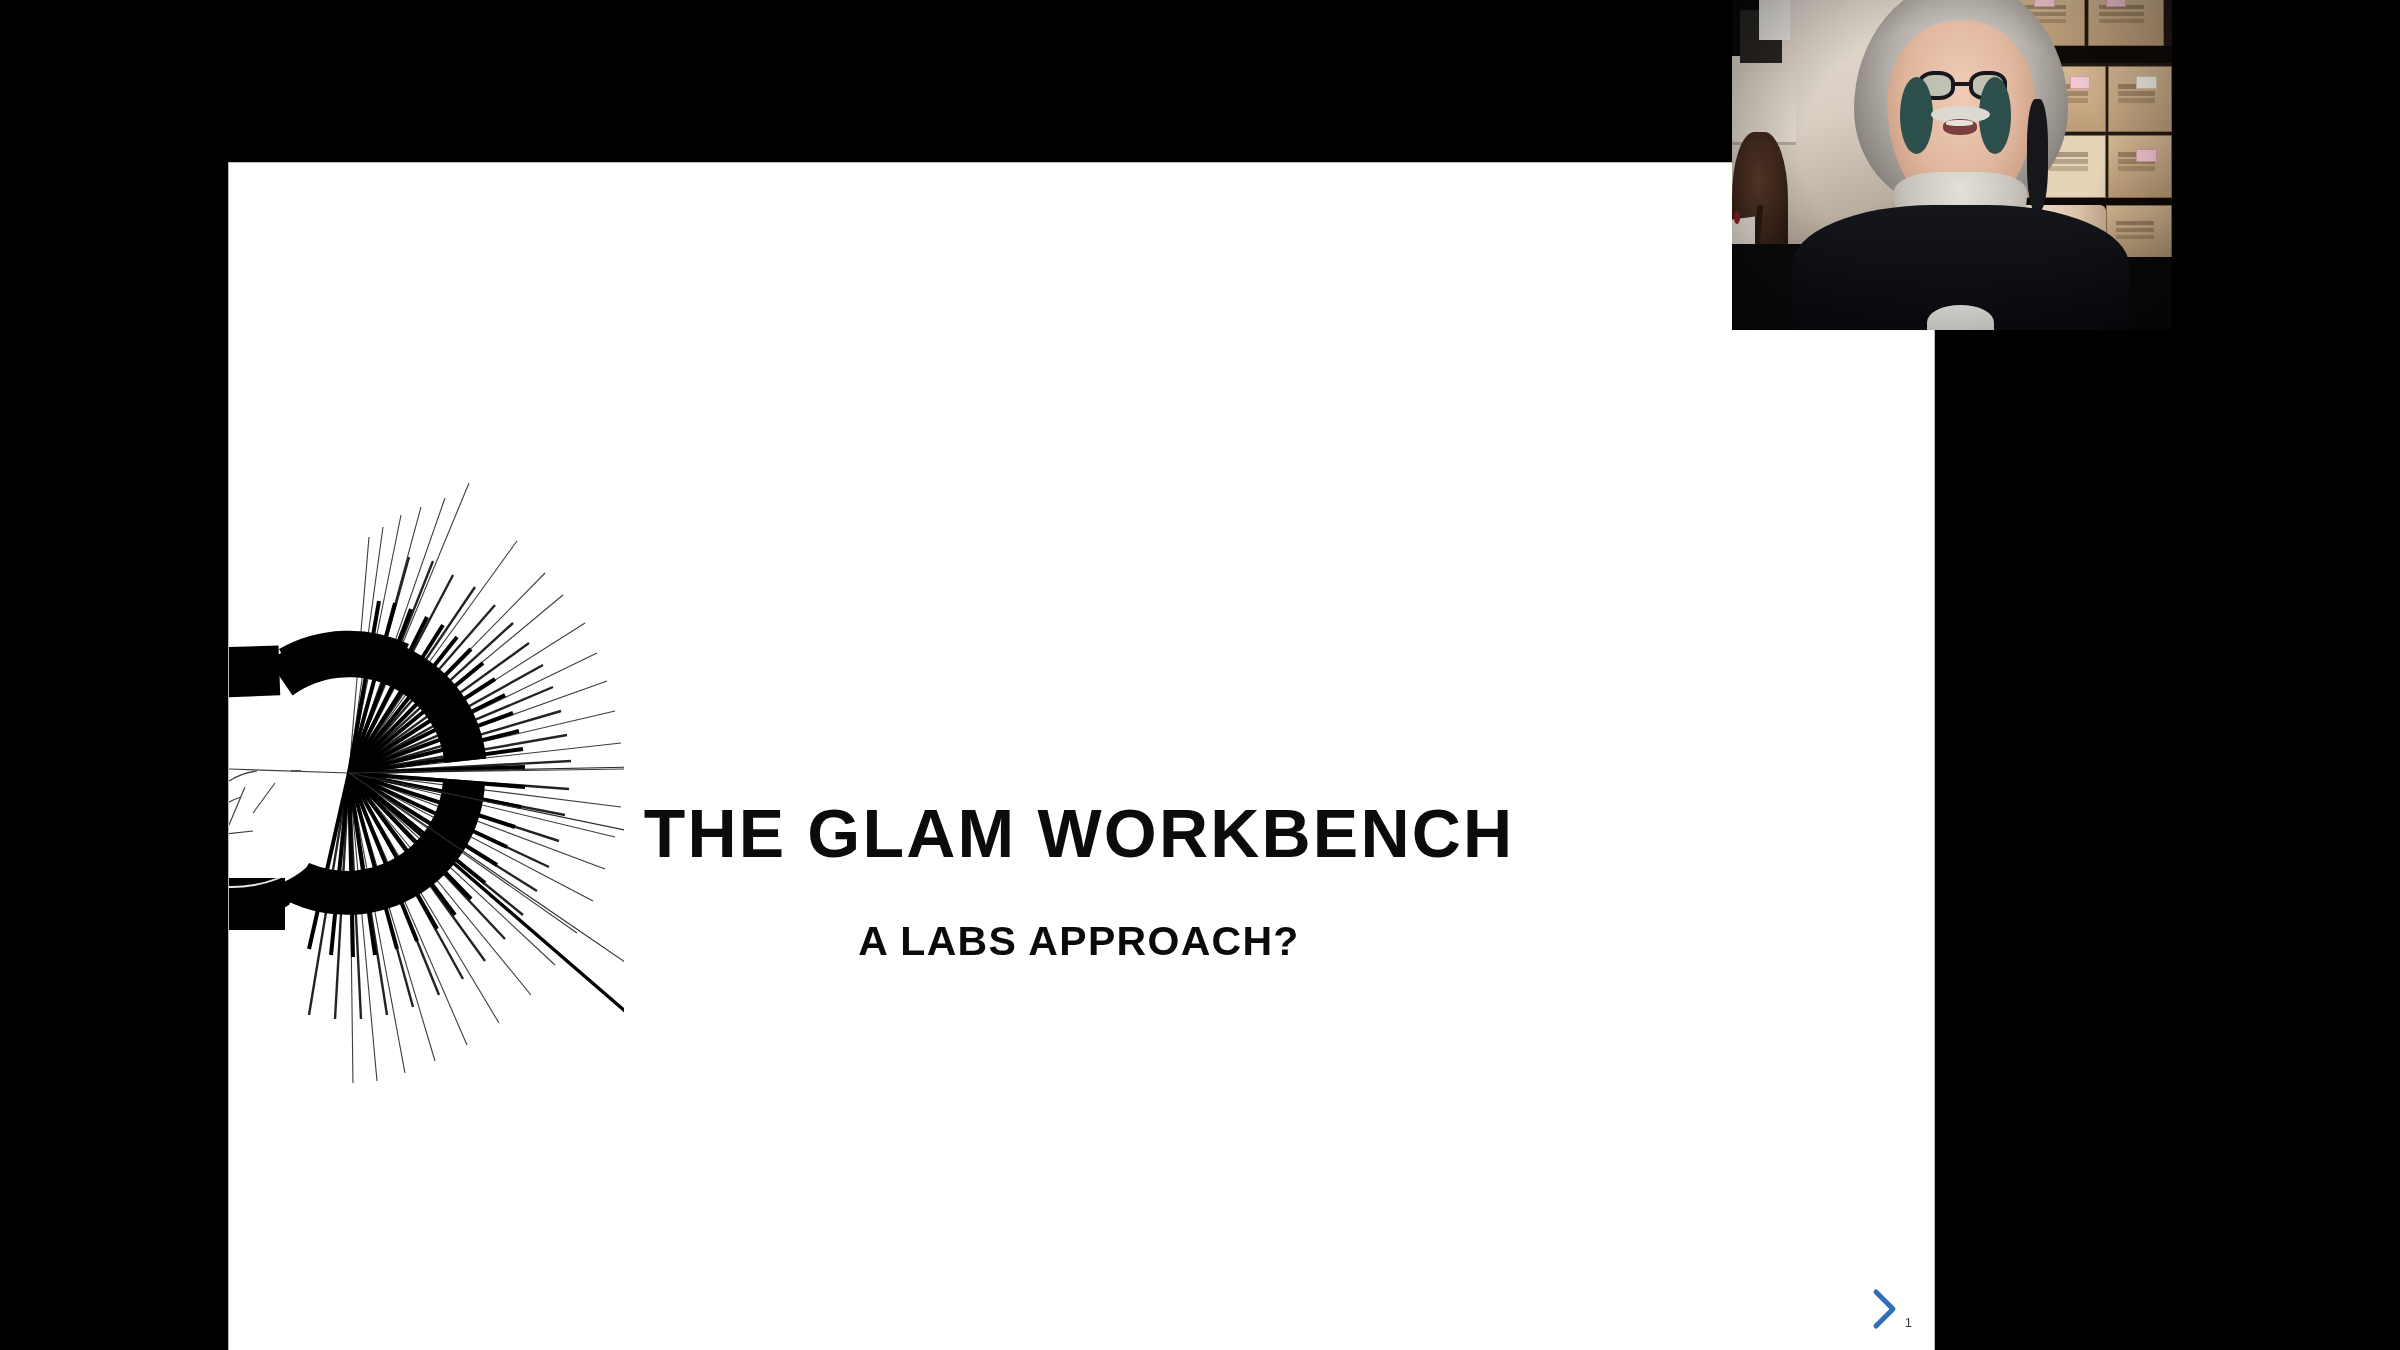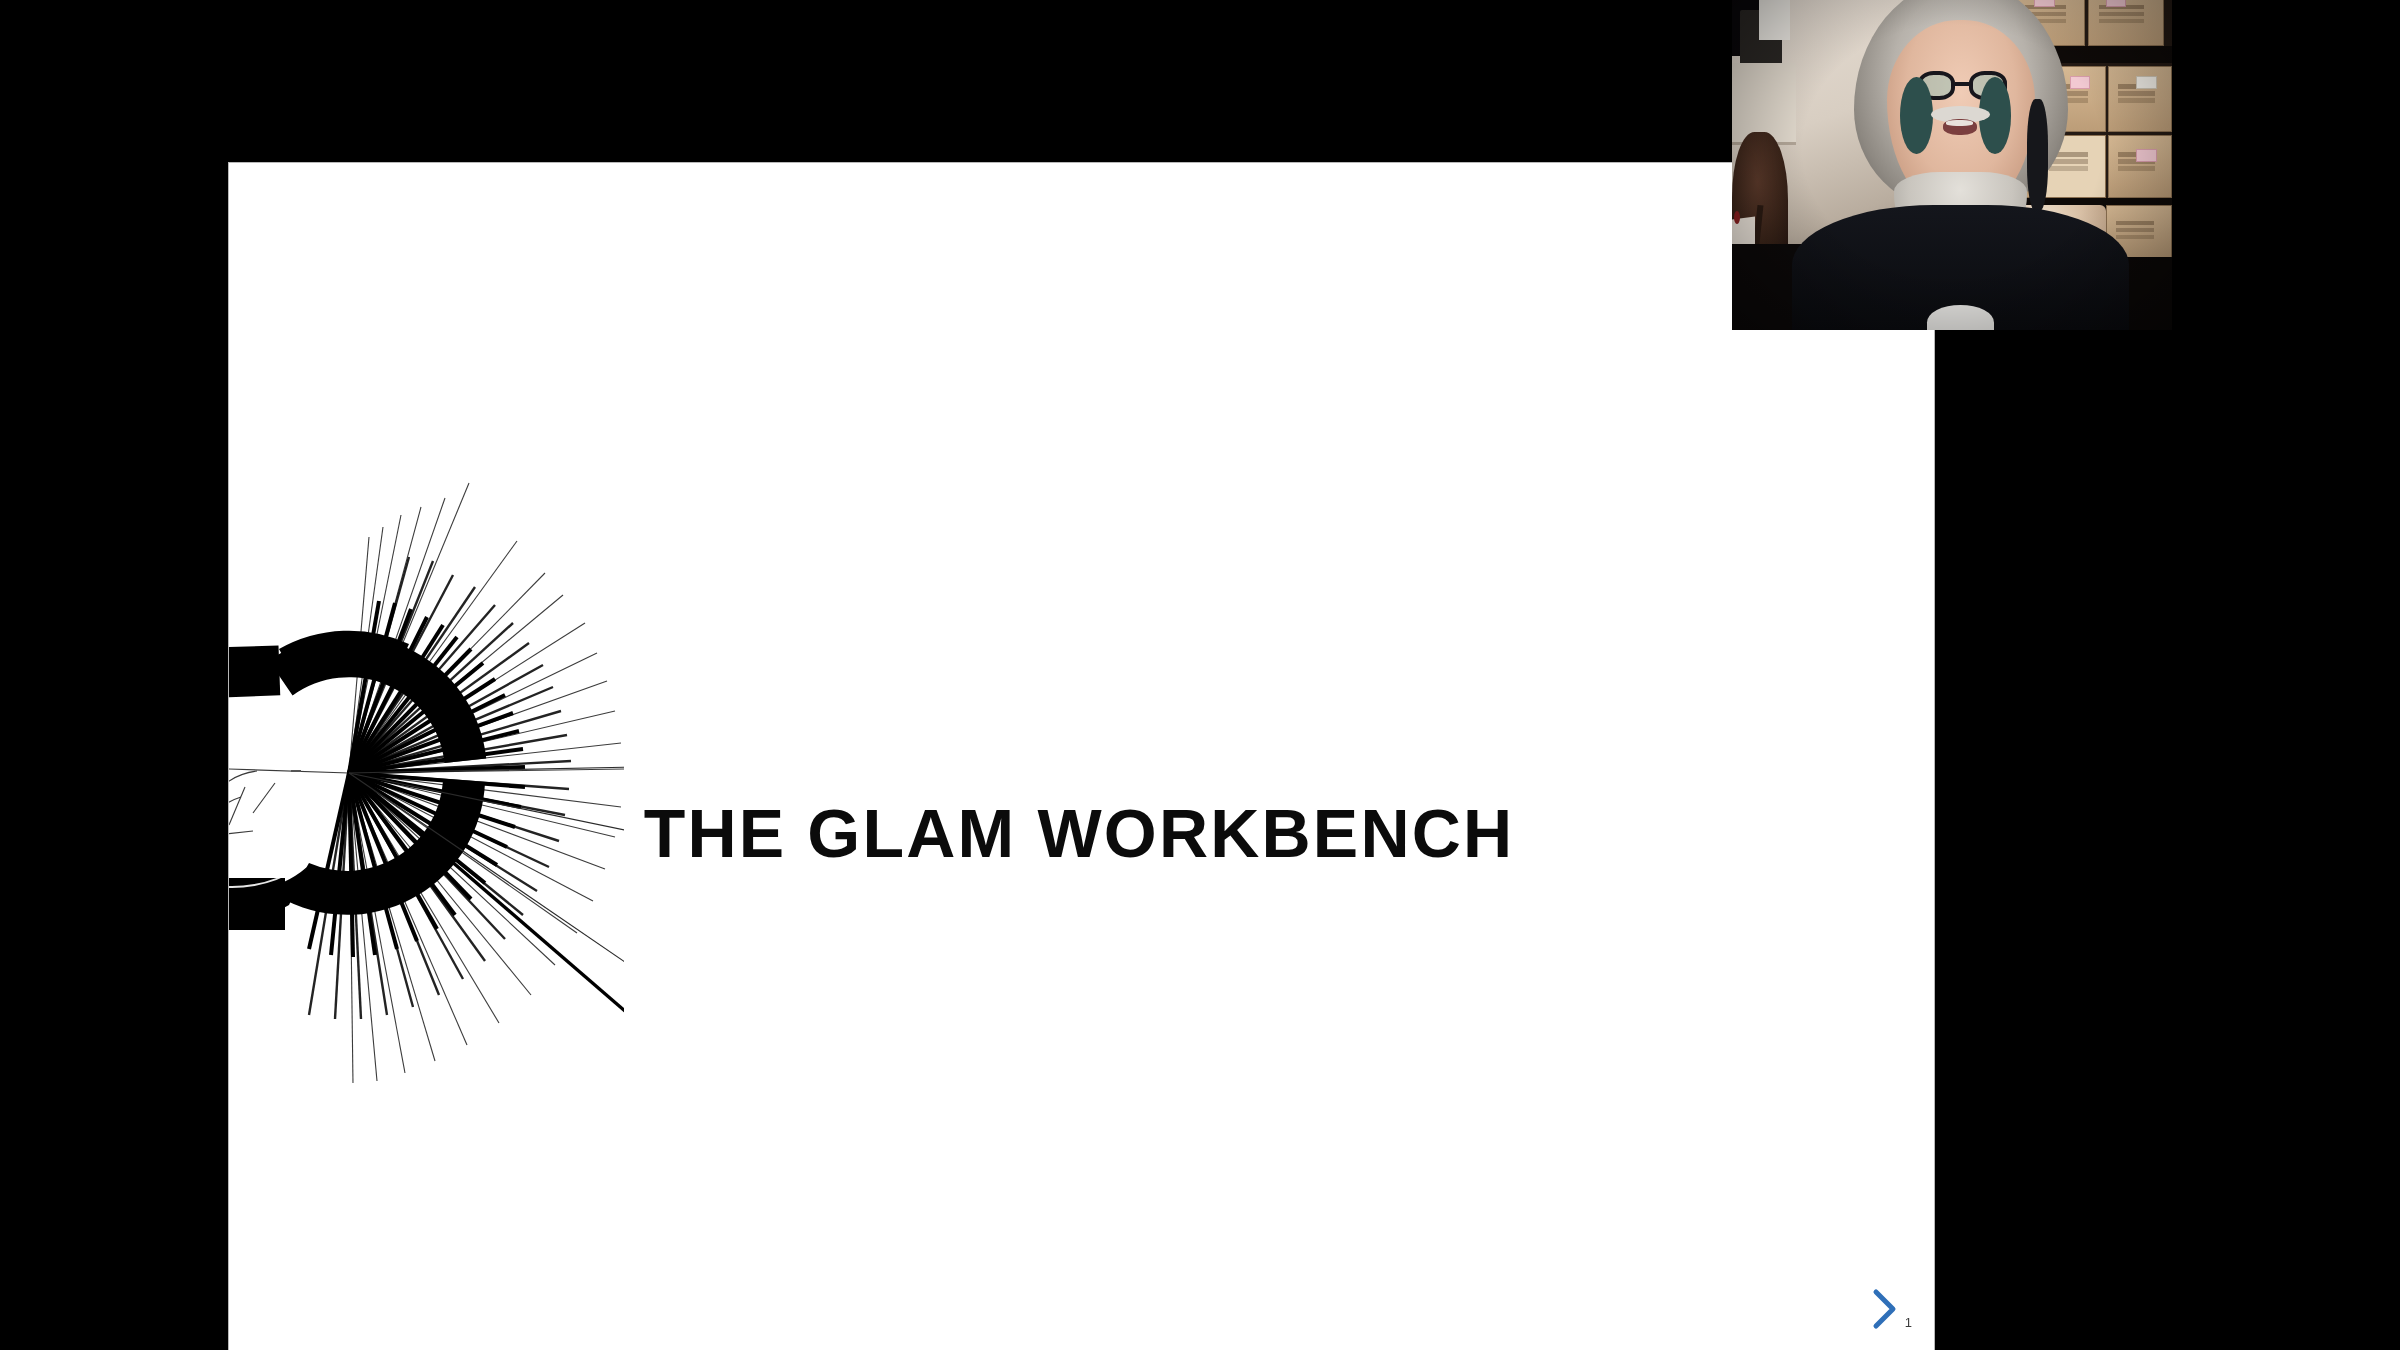--- a/index.html
+++ b/index.html
@@ -493,20 +493,21 @@
           <line x1="0" y1="0" x2="276" y2="238" stroke="#000" stroke-width="3.4"></line>
           <line x1="0" y1="0" x2="292" y2="200" stroke="#2b2b2b" stroke-width="1.2"></line>
           <line x1="0" y1="0" x2="290" y2="60" stroke="#2b2b2b" stroke-width="1.2"></line>
           <line x1="0" y1="0" x2="286" y2="-6" stroke="#2b2b2b" stroke-width="1.2"></line>
         </g>
       </svg>
     </div>
 
     <div id="text-block">
       <div id="slide-title">THE GLAM WORKBENCH</div>
+      <div id="slide-subtitle">A LABS APPROACH?</div>
     </div>
 
     <div id="slide-nav">
       <svg id="next-chevron" viewBox="0 0 34 46" xmlns="http://www.w3.org/2000/svg">
         <polyline points="9,6 26,23 9,40" fill="none" stroke="#2f6fb8" stroke-width="5" stroke-linecap="round" stroke-linejoin="round"></polyline>
       </svg>
       <span id="slide-number">1</span>
     </div>
 
   </div>

